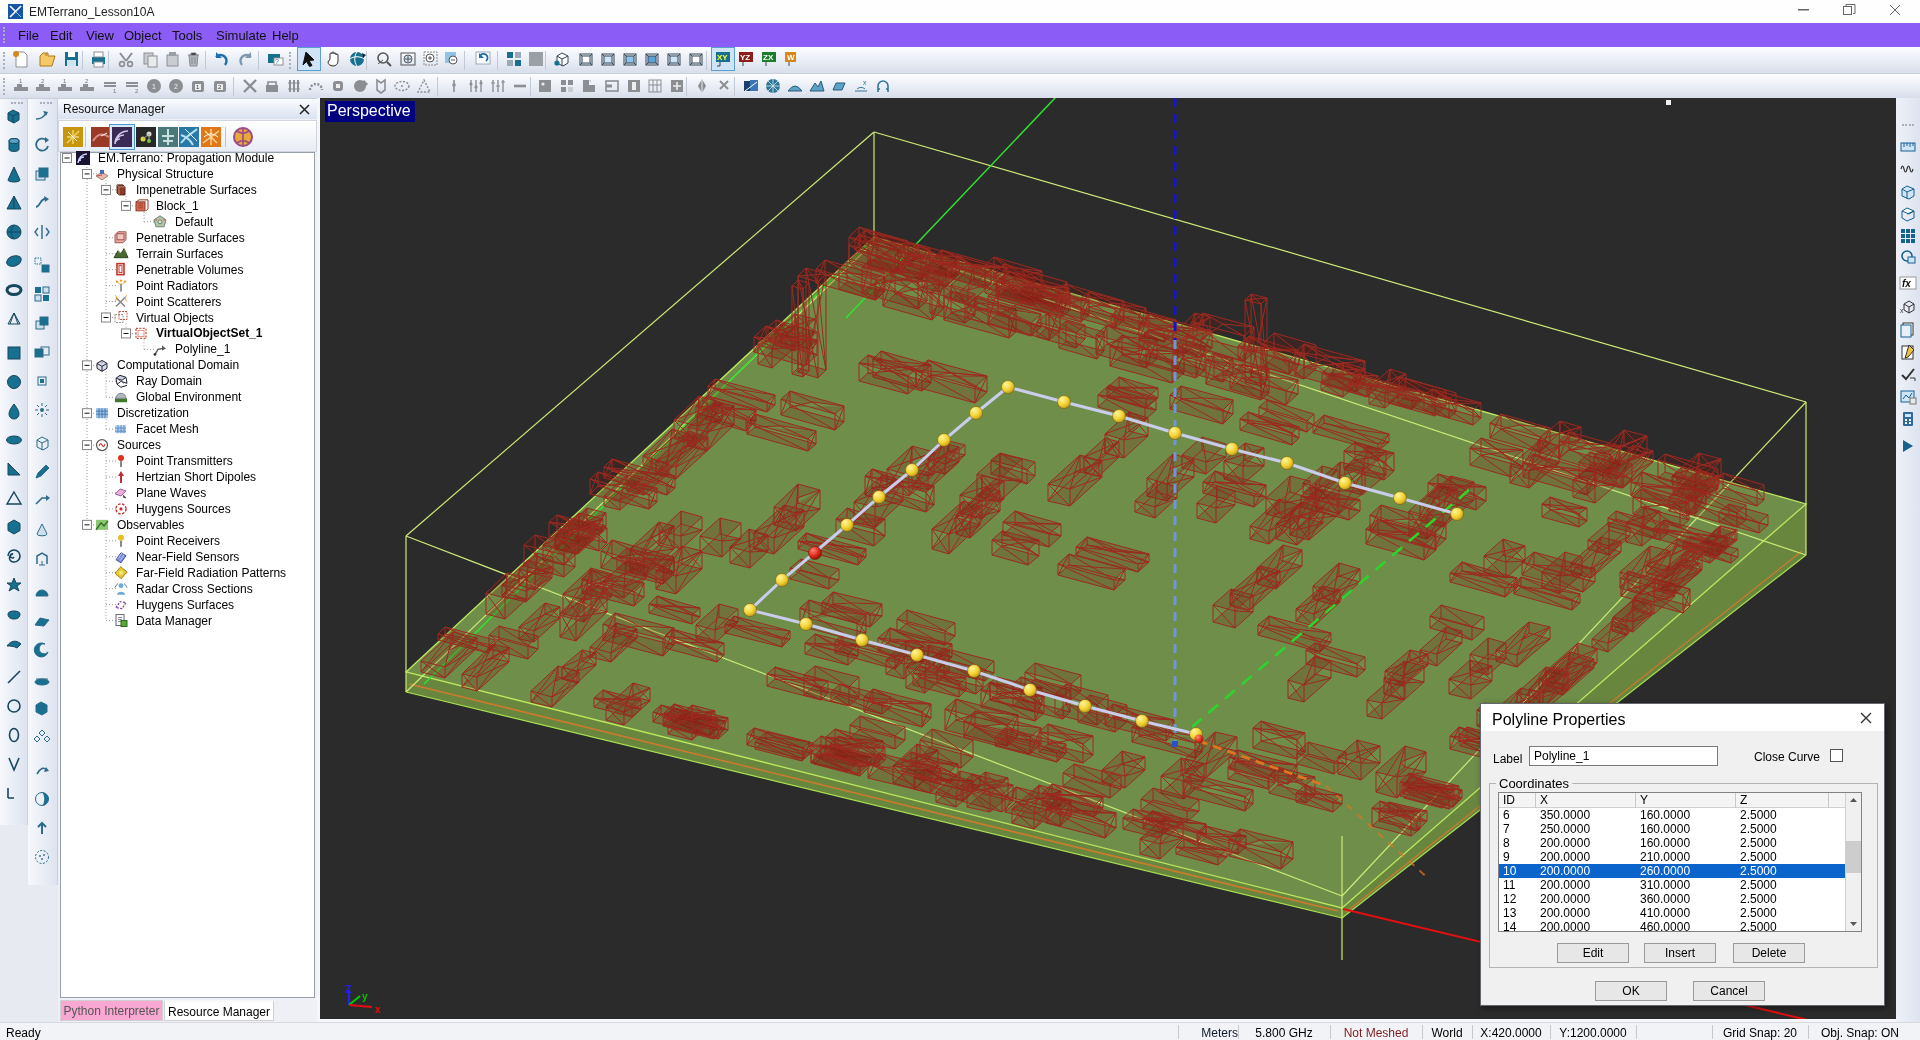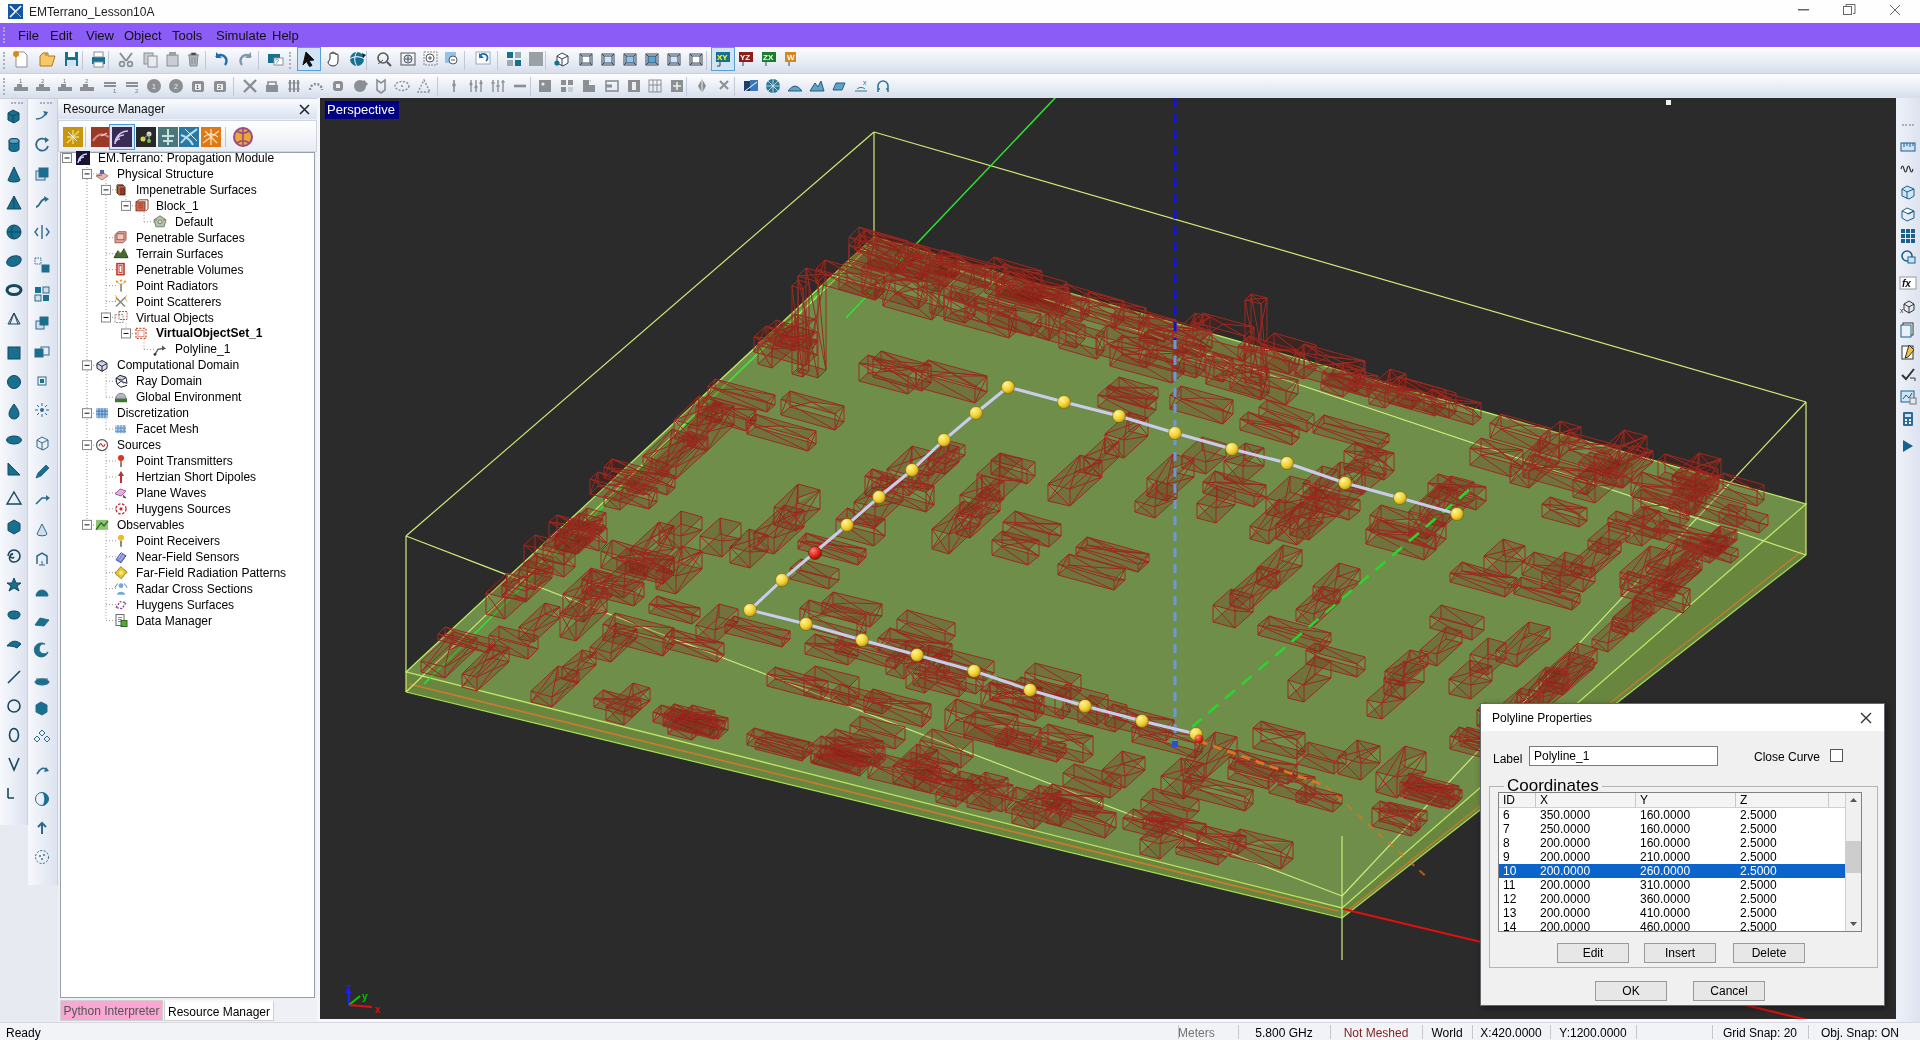--- a/index.html
+++ b/index.html
@@ -26,34 +26,34 @@
 #treearea { position:absolute; left:2px; top:53px; width:255px; height:846px; background:#fff;
   border:1px solid #98a0ac; }
 #tabs { position:absolute; left:0px; top:901px; height:21px; font-size:12px; }
 .tab { position:absolute; top:0; height:21px; padding-top:3px; text-align:center; }
 #viewport { position:absolute; left:317px; top:98px; width:1579px; height:924px; background:#2b2b2b;
   border-left:3px solid #f5f6fa; }
 #righttb { position:absolute; left:1896px; top:98px; width:24px; height:924px;
   background:linear-gradient(90deg,#eef1f8,#dde3ef); }
 #statusbar { position:absolute; left:0; top:1022px; width:1920px; height:18px; background:#f2f3f7;
   border-top:1px solid #d8d8e0; font-size:12px; }
-#persp { position:absolute; left:5px; top:3px; background:#000080; color:#fff; font-size:13px;
+#persp { position:absolute; left:5px; top:3px; background:#000080; color:#fff; font-size:16px;
   padding:1px 4px 2px 2px; }
 #dlg { position:absolute; left:1480px; top:703px; width:405px; height:303px; background:#f0f0f0;
   border:1px solid #64686e; box-shadow:2px 2px 6px rgba(0,0,0,0.45); font-size:12px; }
 #dlgtitle { position:absolute; left:0; top:0; width:100%; height:27px; background:#fff; }
-#dlgtitle span { position:absolute; left:11px; top:7px; font-size:12px; }
+#dlgtitle span { position:absolute; left:11px; top:7px; font-size:16px; }
 #dlgbody span { font-size:12px; }
 #dlglabel { position:absolute; left:48px; top:42px; width:189px; height:20px; background:#fff;
   border:1px solid #7a7a7a; padding:2px 4px; }
 #dlgcheck { position:absolute; left:349px; top:45px; width:13px; height:13px; background:#fff;
   border:1px solid #555; }
 #dlggroup { position:absolute; left:8px; top:72px; width:389px; height:192px;
   border:1px solid #b4b4b4; }
-#dlggroup legend { font-size:17px; margin-left:14px; padding:0 3px; }
+#dlggroup legend { font-size:13px; margin-left:6px; padding:0 3px; }
 #dtable { position:absolute; left:17px; top:88px; width:364px; height:140px; background:#fff;
   border:1px solid #828282; overflow:hidden; }
 #dhead { position:absolute; left:0; top:0; width:100%; height:15px; background:#f4f4f4;
   border-bottom:1px solid #d0d0d0; }
 #dhead span { border-right:1px solid #c8c8c8; height:15px; }
 #dhead span, .drow span { position:absolute; display:inline-block; padding:0px 4px; }
 .c0 { left:0; width:37px; } .c1 { left:37px; width:100px; }
 .c2 { left:137px; width:100px; } .c3 { left:237px; width:93px; }
 #drows { position:absolute; left:0; top:15px; width:100%; }
 .drow { position:relative; height:14px; }
@@ -1326,21 +1326,21 @@
       <rect x="6" y="12" width="2" height="2"></rect>
       <rect x="10" y="12" width="2" height="2"></rect>
     </g>
   </svg>
 <svg style="position:absolute;left:1899px;top:437px" width="18" height="18" viewBox="0 0 18 18">
     <path d="M4 3l10 6-10 6z" fill="#17618f"></path>
   </svg>
 <div style="position:absolute;left:317px;top:1019px;width:1579px;height:3px;background:#f5f6fa"></div>
 <div id="statusbar">
     <span style="position:absolute;left:6px;top:3px">Ready</span>
-    <span style="position:absolute;left:1178px;width:60px;top:3px;text-align:left;color:#737373">Meters</span>
+    <span style="position:absolute;left:1178px;width:60px;top:3px;text-align:right;color:#0f172a">Meters</span>
     <div style="position:absolute;left:1178px;top:2px;width:1px;height:14px;background:#c8c8c8"></div>
     <span style="position:absolute;left:1238px;width:92px;top:3px;text-align:center;color:#000">5.800 GHz</span>
     <div style="position:absolute;left:1238px;top:2px;width:1px;height:14px;background:#c8c8c8"></div>
     <span style="position:absolute;left:1330px;width:92px;top:3px;text-align:center;color:#7f1d1d">Not Meshed</span>
     <div style="position:absolute;left:1330px;top:2px;width:1px;height:14px;background:#c8c8c8"></div>
     <span style="position:absolute;left:1422px;width:50px;top:3px;text-align:center;color:#000">World</span>
     <div style="position:absolute;left:1422px;top:2px;width:1px;height:14px;background:#c8c8c8"></div>
     <span style="position:absolute;left:1472px;width:78px;top:3px;text-align:center;color:#000">X:420.0000</span>
     <div style="position:absolute;left:1472px;top:2px;width:1px;height:14px;background:#c8c8c8"></div>
     <span style="position:absolute;left:1550px;width:86px;top:3px;text-align:center;color:#000">Y:1200.0000</span>

